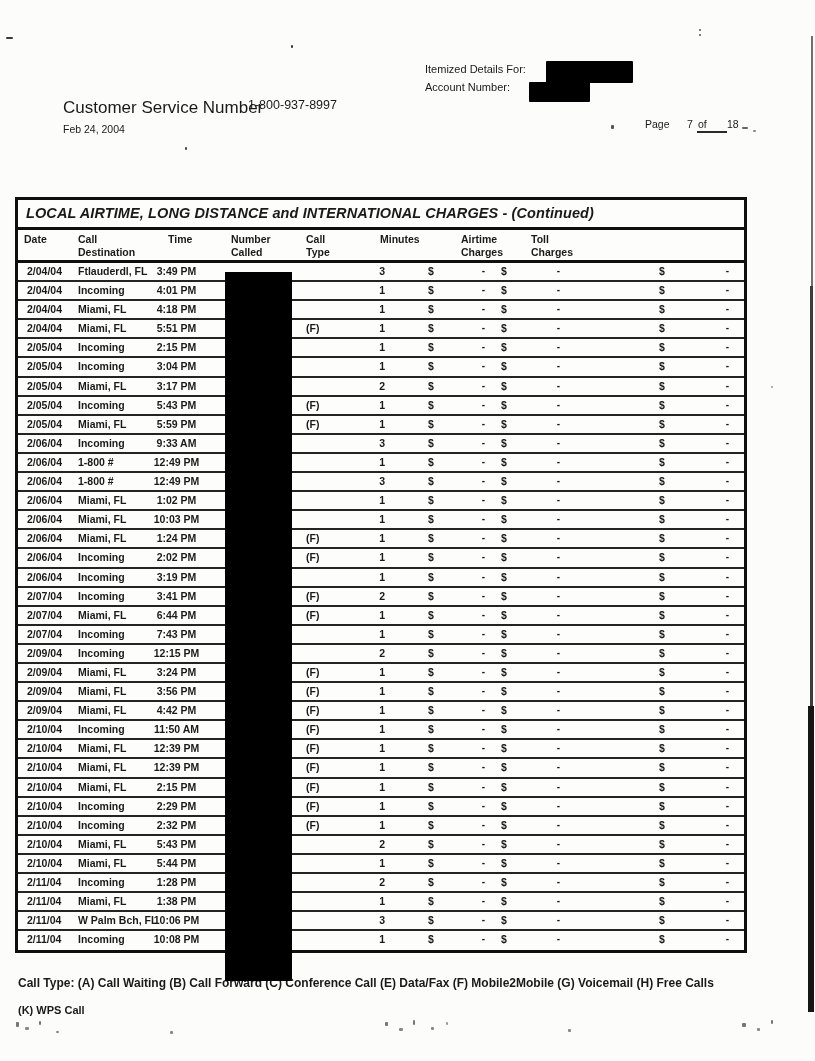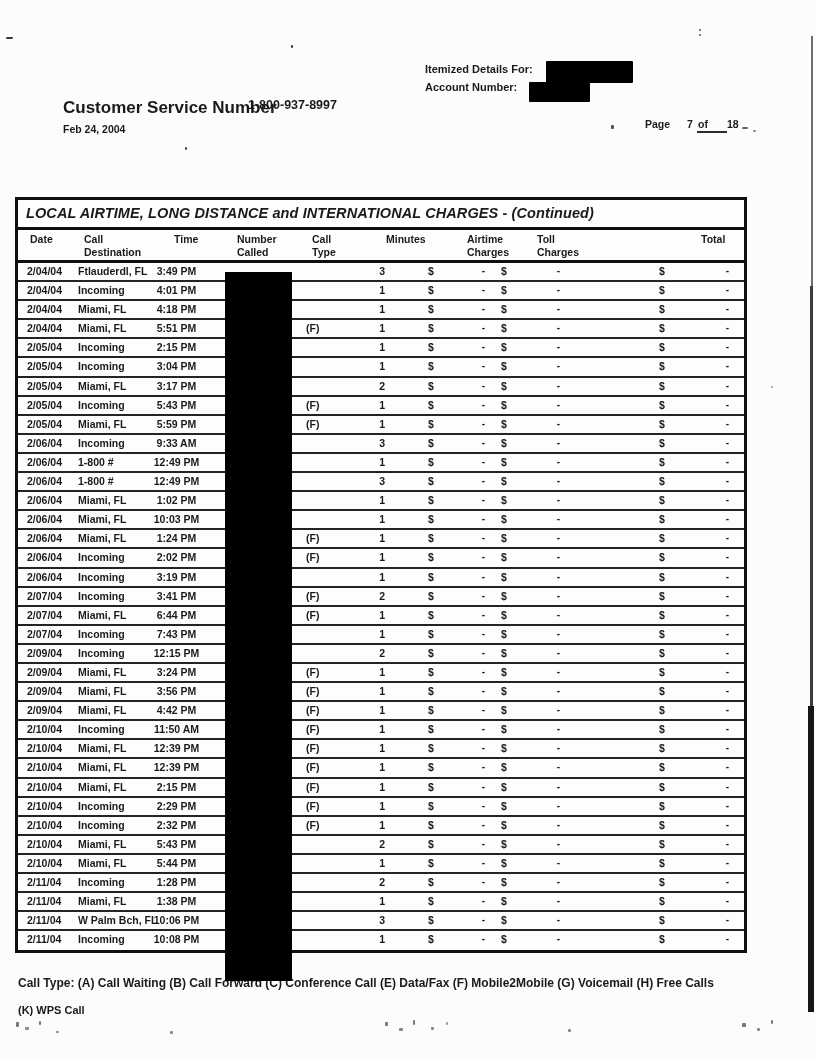--- a/index.html
+++ b/index.html
@@ -2,21 +2,21 @@
 <html><head>
 <meta charset="utf-8">
 <style>
   html,body{margin:0;padding:0;background:#e8e8e8;}
   .page{
     position:relative;width:815px;height:1061px;margin:0 auto;
     background:#fcfcfb;overflow:hidden;
     font-family:"Liberation Sans",sans-serif;color:#1a1a1a;
   }
   .abs{position:absolute;}
-  .lbl{font-weight:bold;white-space:nowrap;}
+  .lbl{font-weight:normal;white-space:nowrap;}
   .redact{background:#000;}
 
   
   .itemized{left:425px;top:63px;font-size:11px;}
   .account{left:425px;top:81px;font-size:11px;}
   .redact1{left:546px;top:61px;width:87px;height:22px;border-radius:1px;}
   .redact2{left:529px;top:82px;width:61px;height:20px;border-radius:1px;}
   .csn-label{left:63px;top:98px;font-size:17px;}
   .csn-number{left:248px;top:98px;font-size:12.5px;}
   .stmt-date{left:63px;top:123px;font-size:10.5px;}
@@ -31,21 +31,21 @@
     left:15px;top:197px;width:726px;
     border:3px solid #0f0f0f;box-sizing:content-box;background:#fdfdfc;
   }
   .tbl-title{
     height:27px;line-height:27px;padding-left:8px;
     border-bottom:3px solid #0f0f0f;
     font-size:14.5px;font-weight:bold;font-style:italic;white-space:nowrap;
     letter-spacing:.1px;
   }
   .tbl-head{
-    border-bottom:3px solid #0f0f0f;padding-top:3px;height:33px;box-sizing:border-box;padding-left:6px;
+    border-bottom:3px solid #0f0f0f;padding-top:3px;height:33px;box-sizing:border-box;
   }
   .grid{display:grid;grid-template-columns:42px 93px 50px 85px 60px 40px 105px 85px 166px;}
   .hcell{font-size:10.5px;font-weight:bold;line-height:13px;white-space:nowrap;}
   .h-date{padding-left:6px;}
   .h-dest{padding-left:18px;}
   .h-time{padding-left:15px;}
   .h-num{padding-left:28px;}
   .h-type{padding-left:18px;}
   .h-min{padding-left:32px;}
   .h-air{padding-left:73px;}
@@ -128,24 +128,20 @@
         <span></span>
       </div>
       <div class="hcell h-air">
         <span>Airtime</span>
         <span>Charges</span>
       </div>
       <div class="hcell h-toll">
         <span>Toll</span>
         <span>Charges</span>
       </div>
-      <div class="hcell h-total">
-        <span>Total</span>
-        <span></span>
-      </div>
     </div>
 
     <div>
         <div class="row grid">
           <div class="cell c-date">2/04/04</div>
           <div class="cell c-dest">Ftlauderdl, FL</div>
           <div class="cell c-time">3:49 PM</div>
           <div class="cell c-num"></div>
           <div class="cell c-type"></div>
           <div class="cell c-min">3</div>

